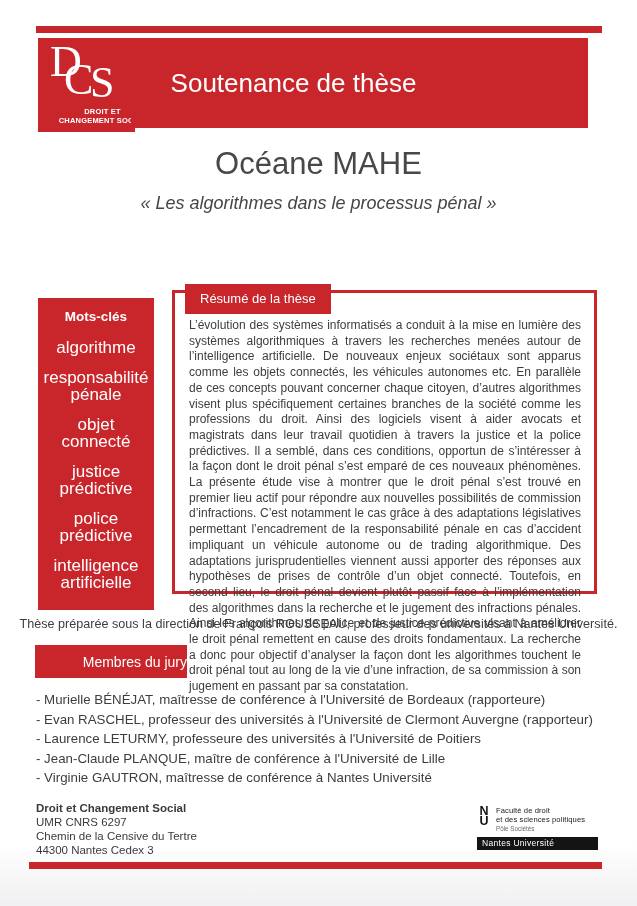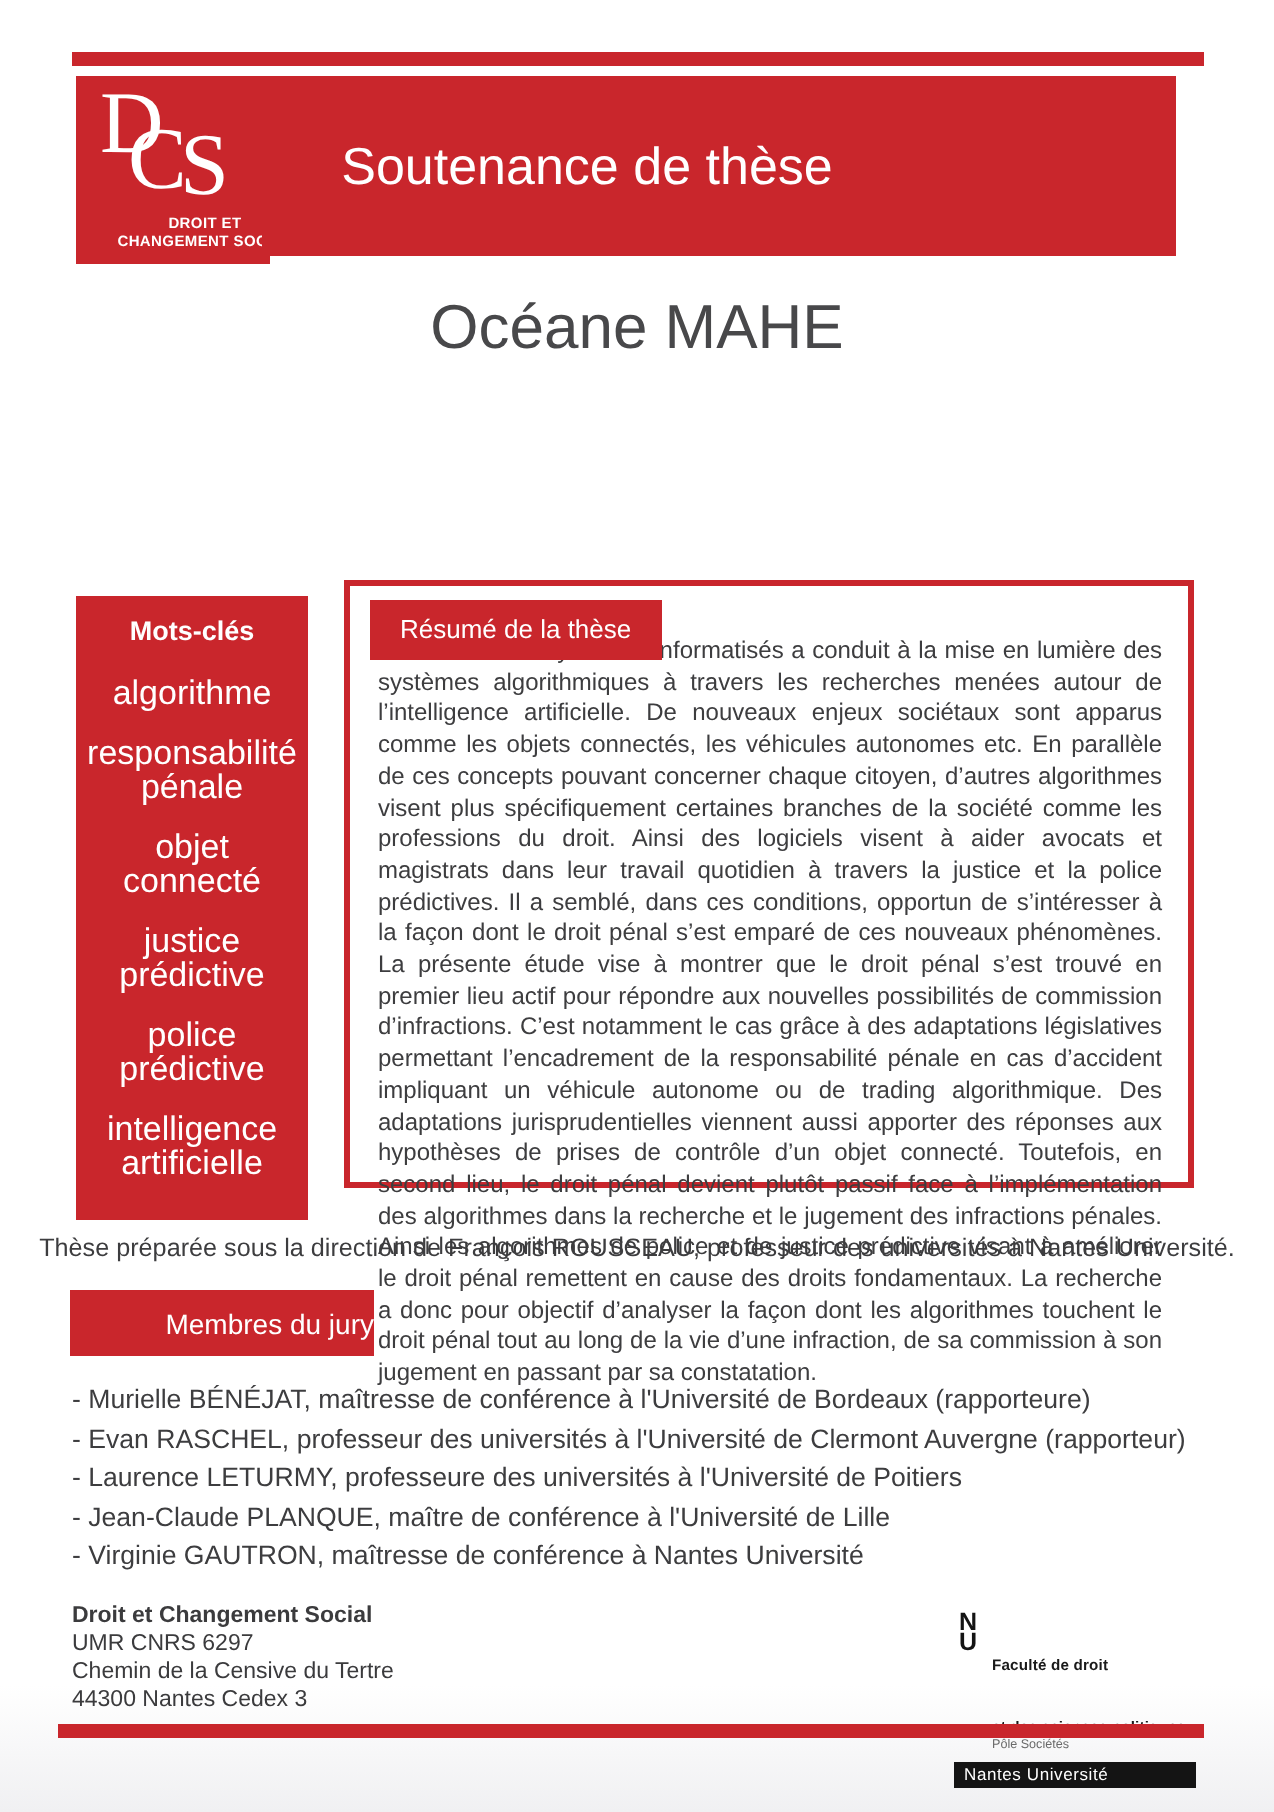--- a/index.html
+++ b/index.html
@@ -42,39 +42,39 @@
   
   .sidebar{left:38px;top:298px;width:116px;height:312px;background:var(--red);
     color:#fff;text-align:center;padding-top:9px;}
   .kw-title{display:inline-block;font-size:13.5px;font-weight:bold;margin-bottom:2px;}
   .kw-item{font-size:17px;line-height:17px;margin-top:13px;white-space:pre-line;}
 
   
   .abstract-box{left:172px;top:290px;width:425px;height:304px;border:3px solid var(--red);z-index:1;}
   .abstract-text{margin:25px 13px 0 14px;font-size:12px;line-height:15.7px;text-align:justify;color:#3d3d3f;}
   .resume-label{left:185px;top:284px;background:var(--red);color:#fff;font-size:13px;
-    padding:7px 15px 8px 15px;z-index:2;margin-top:16px;}
+    padding:7px 15px 8px 15px;z-index:2;}
 
   
   .direction{left:0;top:617px;width:100%;text-align:center;font-size:12.6px;color:#3d3d3f;}
 
   
   .jury-label{left:35px;top:645px;width:152px;height:33px;background:var(--red);color:#fff;
     display:flex;align-items:center;justify-content:flex-end;font-size:14px;}
   .jury-list{left:36px;top:690px;width:580px;font-size:13.3px;line-height:19.6px;color:#3d3d3f;}
 
   
   .footer-lab{left:36px;top:801px;font-size:11.5px;line-height:14px;color:#3b3b3d;}
   .footer-lab .lab-name{font-weight:bold;}
   .footer-uni{left:477px;top:806px;width:125px;}
   .uni-row{display:flex;gap:5px;align-items:flex-start;}
   .uni-glyph{width:14px;padding-top:1px;font-weight:bold;font-size:12.5px;line-height:9.5px;
     color:#141414;text-align:center;}
   .uni-glyph div{display:block;}
-  .uni-text .f-line{font-size:7.6px;font-weight:bold;line-height:9px;color:#1a1a1a;letter-spacing:.1px;margin-top:22px;}
+  .uni-text .f-line{font-size:7.6px;font-weight:normal;line-height:9px;color:#1a1a1a;letter-spacing:.1px;}
   .uni-text .pole{font-size:6.3px;color:#6a6a6a;margin-top:1px;}
   .uni-bar{margin-top:5px;width:121px;height:13px;background:#141414;color:#fff;
     font-size:8.5px;line-height:13px;padding-left:5px;letter-spacing:.3px;}
 
   .bottombar{left:29px;top:862px;width:573px;height:7px;background:var(--red);}
 </style>
 </head>
 <body>
 
 <div class="page">
@@ -92,20 +92,21 @@
       <div>CHANGEMENT SOCIAL</div>
     </div>
   </div>
 
   <div class="abs banner">
     <div class="banner-title">Soutenance de thèse</div>
   </div>
 
   <div class="abs name">Océane MAHE</div>
 
+  <div class="abs quote">« Les algorithmes dans le processus pénal »</div>
 
 
   <div class="abs sidebar">
     <span class="kw-title">Mots-clés</span>
     <div>
         <div class="kw-item">algorithme</div>
         <div class="kw-item">responsabilité
 pénale</div>
         <div class="kw-item">objet
 connecté</div>

